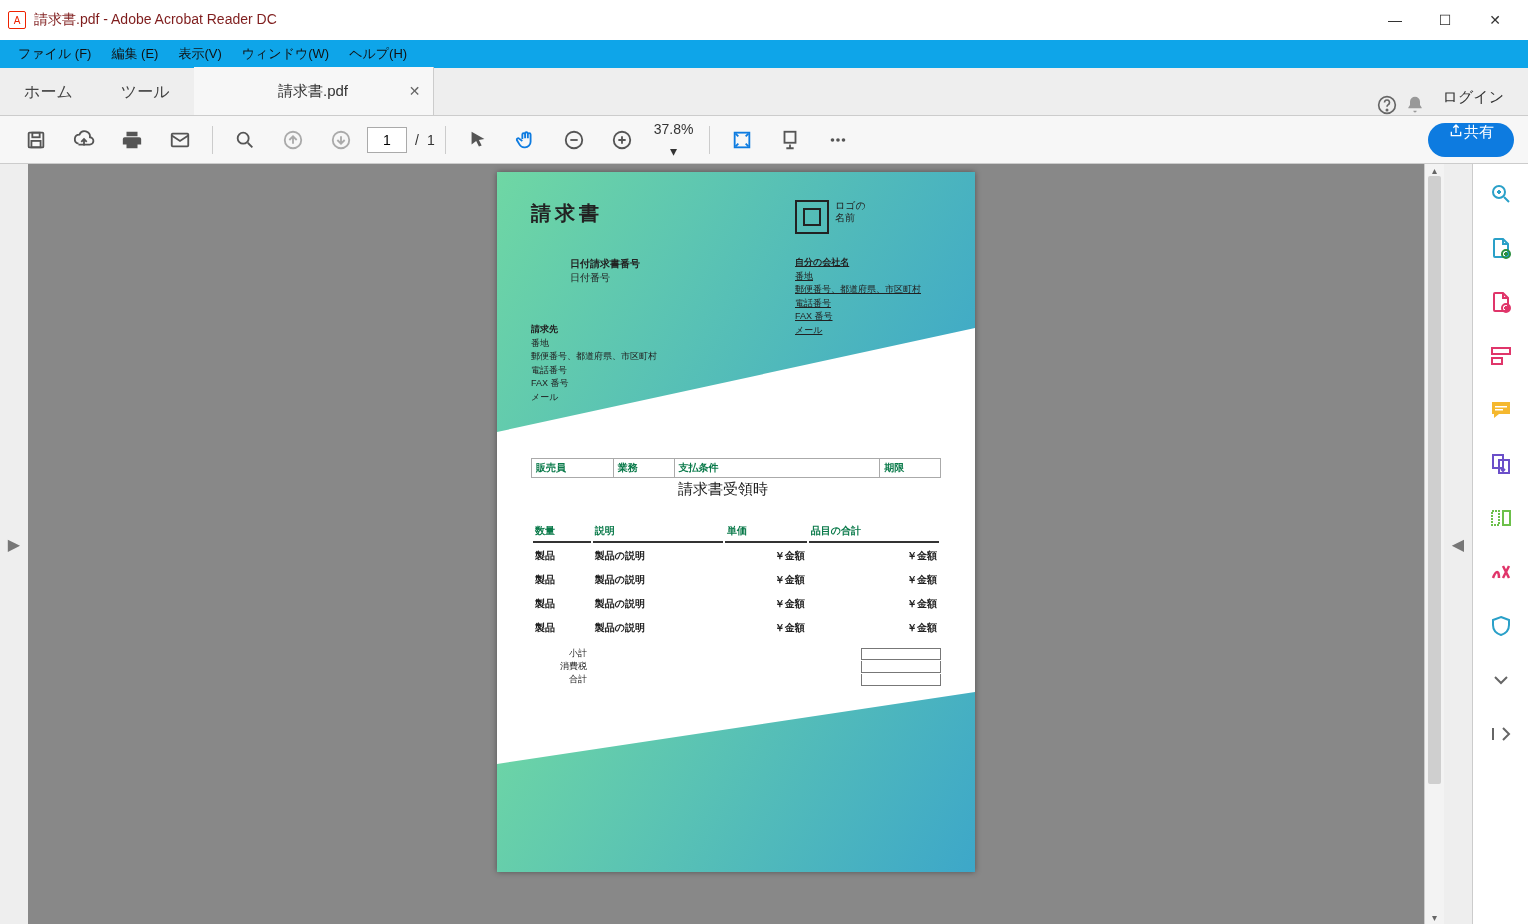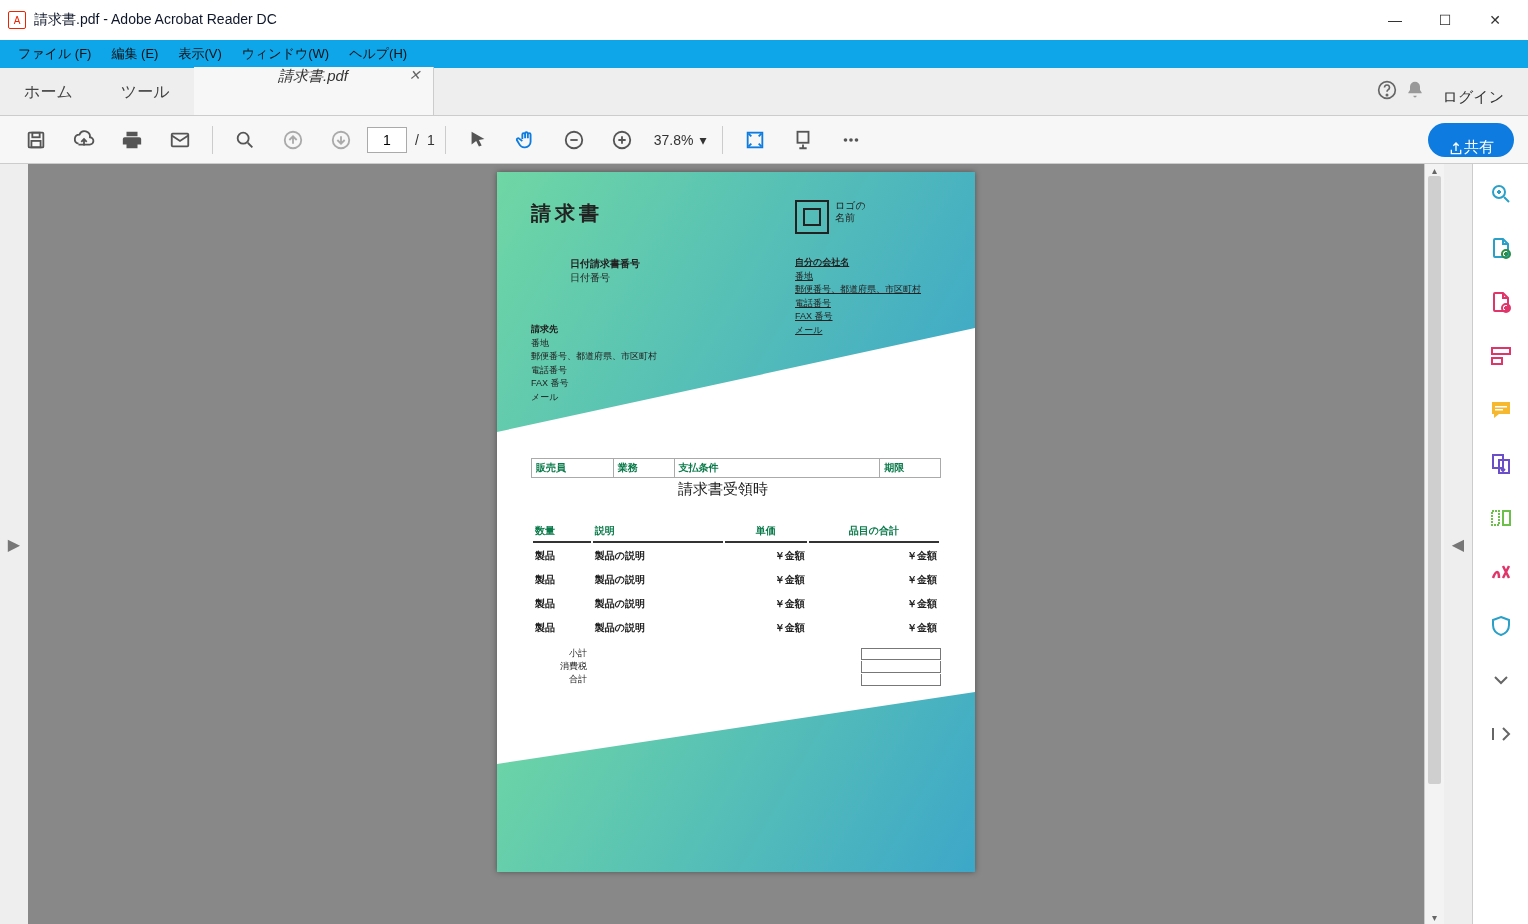--- a/index.html
+++ b/index.html
@@ -1,40 +1,40 @@
 <!DOCTYPE html>
 <html><head>
 <meta charset="utf-8">
 <style>
 * { box-sizing: border-box; margin: 0; padding: 0; font-family: "Yu Gothic UI","Meiryo",sans-serif; }
 body { width:1528px; height:924px; overflow:hidden; background:#fff; }
 .titlebar { height:40px; display:flex; align-items:center; padding:0 8px; background:#fff; }
 .titlebar .app-icon { width:18px; height:18px; border:1px solid #e20; color:#e20; font-size:10px; display:flex; align-items:center; justify-content:center; border-radius:2px; margin-right:8px; }
-.titlebar .title { font-size:14px; color:#0f172a; }
+.titlebar .title { font-size:14px; color:#7f1d1d; }
 .winbtns { margin-left:auto; display:flex; }
 .winbtn { width:50px; height:40px; display:flex; align-items:center; justify-content:center; font-size:14px; color:#333; }
 .menubar { height:28px; display:flex; align-items:center; padding:0 8px; background:#0ea5e9; }
 .menu-item { font-size:13px; color:#111; padding:4px 10px; }
 .tabbar { height:48px; background:#eee; display:flex; align-items:flex-end; border-bottom:1px solid #ccc; }
 .tab-home, .tab-tools { font-size:16px; color:#444; padding:12px 24px; }
-.doc-tab { background:#f7f7f7; height:48px; width:240px; display:flex; padding:0 18px; border-right:1px solid #ccc; position:relative;font-style:italic; }
+.doc-tab { background:#f7f7f7; height:48px; width:240px; display:flex; align-items:center; padding:0 18px; border-right:1px solid #ccc; position:relative; }
 .doc-tab .label { margin:0 auto; font-size:15px; color:#333; }
 .doc-tab .close { position:absolute; right:12px; color:#666; font-size:14px; }
-.tabbar-right { margin-left:auto; display:flex; align-items:flex-start; padding:0 14px; gap:8px; }
+.tabbar-right { margin-left:auto; display:flex; align-items:flex-end; padding:0 14px; gap:8px; }
 .tabbar-right .icon { font-size:18px; color:#666; }
 .login-btn { font-size:15px; color:#333; padding:8px 10px; }
 .toolbar { height:48px; background:#f7f7f7; display:flex; align-items:center; padding:0 14px; gap:4px; border-bottom:1px solid #ccc; }
 .tbtn { width:44px; height:38px; display:flex; align-items:center; justify-content:center; color:#555; }
 .tbtn svg { width:22px; height:22px; }
 .tbtn.disabled { color:#aaa; }
 .sep { width:1px; height:28px; background:#ccc; margin:0 6px; }
 .page-indicator { display:flex; align-items:center; gap:8px; color:#333; font-size:14px; }
 .page-input { width:40px; height:26px; border:1px solid #aaa; text-align:center; font-size:14px; background:#fff; }
-.zoom-select { display:flex; align-items:center; gap:6px; font-size:14px; color:#333; padding:0 6px; }
-.share-btn { margin-left:auto; background:#0d7be0; color:#fff; height:34px; border-radius:17px; padding:0 20px; display:flex; align-items:flex-end; font-size:15px; }
+.zoom-select { display:flex; align-items:center; gap:6px; font-size:14px; color:#333; padding:0 6px;flex-direction:column; }
+.share-btn { margin-left:auto; background:#0d7be0; color:#fff; height:34px; border-radius:17px; padding:0 20px; display:flex; align-items:flex-start; font-size:15px; }
 .share-btn svg { width:16px; height:16px; }
 .content-row { display:flex; height:calc(924px - 40px - 28px - 48px - 48px); }
 .panel-handle { width:28px; background:#eee; display:flex; align-items:center; justify-content:center; color:#777; }
 .doc-area { flex:1; background:#888; position:relative; overflow:hidden; display:flex; justify-content:center; padding-top:8px; }
 .vscroll { position:absolute; right:0; top:0; width:20px; height:100%; background:#f3f3f3; border-left:1px solid #ccc; }
 .vscroll .thumb { position:absolute; left:3px; right:3px; top:12px; height:80%; background:#cfcfcf; border-radius:2px; }
 .vscroll .arrow { position:absolute; left:0; right:0; text-align:center; font-size:10px; color:#666; }
 .vscroll .arrow.up{top:1px;} .vscroll .arrow.dn{bottom:1px;}
 .page { width:478px; height:700px; background:#fff; position:relative; box-shadow:0 0 6px rgba(0,0,0,.4); overflow:hidden; font-size:10px; }
 .page .tri-top { position:absolute; top:0; left:0; width:100%; height:260px; background:linear-gradient(120deg,#6fd7a4 0%, #3da7c9 100%); clip-path:polygon(0 0,100% 0,100% 60%,0 100%); }
@@ -48,21 +48,21 @@
 .meta-row { display:flex; margin-top:30px; font-size:10px;margin-left:39px; }
 .meta-col b { font-weight:700; }
 .company-col { position:absolute; left:298px; top:84px; font-size:9px; line-height:1.5;text-decoration:underline; }
 .bill-to { margin-top:38px; font-size:9px; line-height:1.5; }
 .bill-to b{font-weight:700;}
 .tbl1 { margin-top:54px; width:100%; border-collapse:collapse; font-size:10px; }
 .tbl1 th { color:#0a7a4a; text-align:left; border:1px solid #aaa; padding:2px 4px; font-weight:700; }
 .tbl1 td { padding:2px 4px; font-size:9px; }
 .tbl2 { margin-top:18px; width:100%; font-size:10px; }
 .tbl2 thead th { color:#0a7a4a; text-align:left; border-bottom:2px solid #333; padding:3px 2px; font-weight:700; }
-.tbl2 thead th.r { text-align:center; }
+.tbl2 thead th.r { text-align:left; }
 .tbl2 tbody td { padding:4px 2px; }
 .tbl2 tbody td.r { text-align:right; }
 .totals { margin-top:6px; font-size:9px; }
 .totals-row { display:flex; justify-content:space-between; align-items:center; }
 .totals-row .lbl { width:60px; text-align:right; padding-right:4px; }
 .totals-row .box { width:80px; height:12px; border:1px solid #777; border-top:none; }
 .totals-row:first-child .box { border-top:1px solid #777; }
 .right-rail { width:56px; background:#fff; border-left:1px solid #ccc; display:flex; flex-direction:column; align-items:center; padding-top:18px; gap:30px; }
 .right-rail .ricon { width:24px; height:24px; }
 svg { display:block; }

